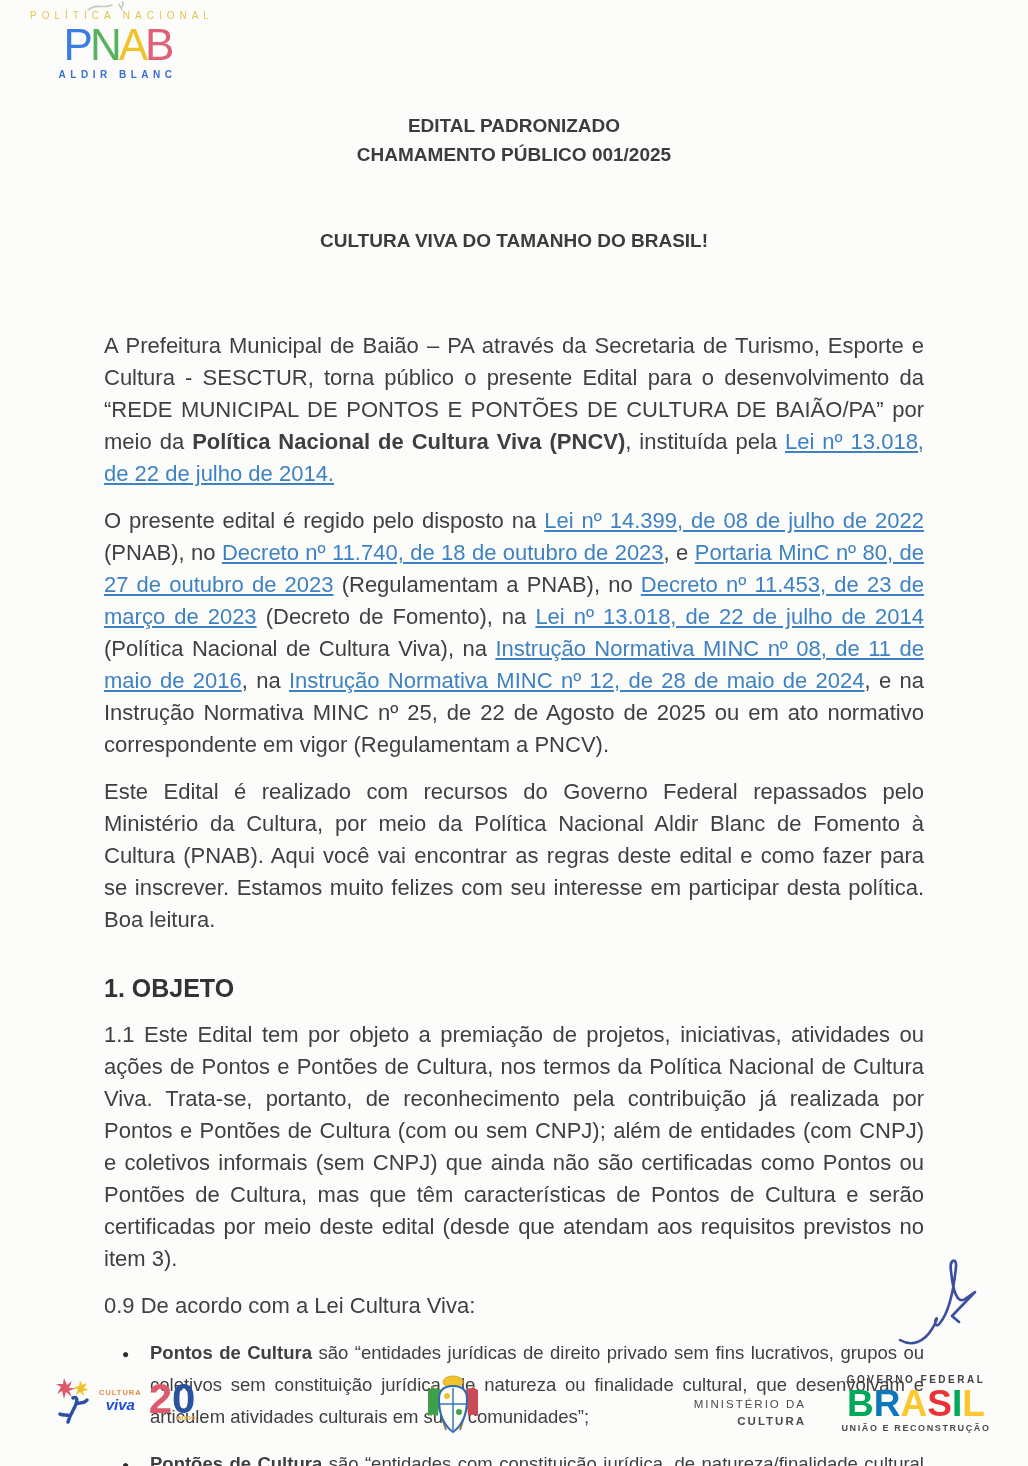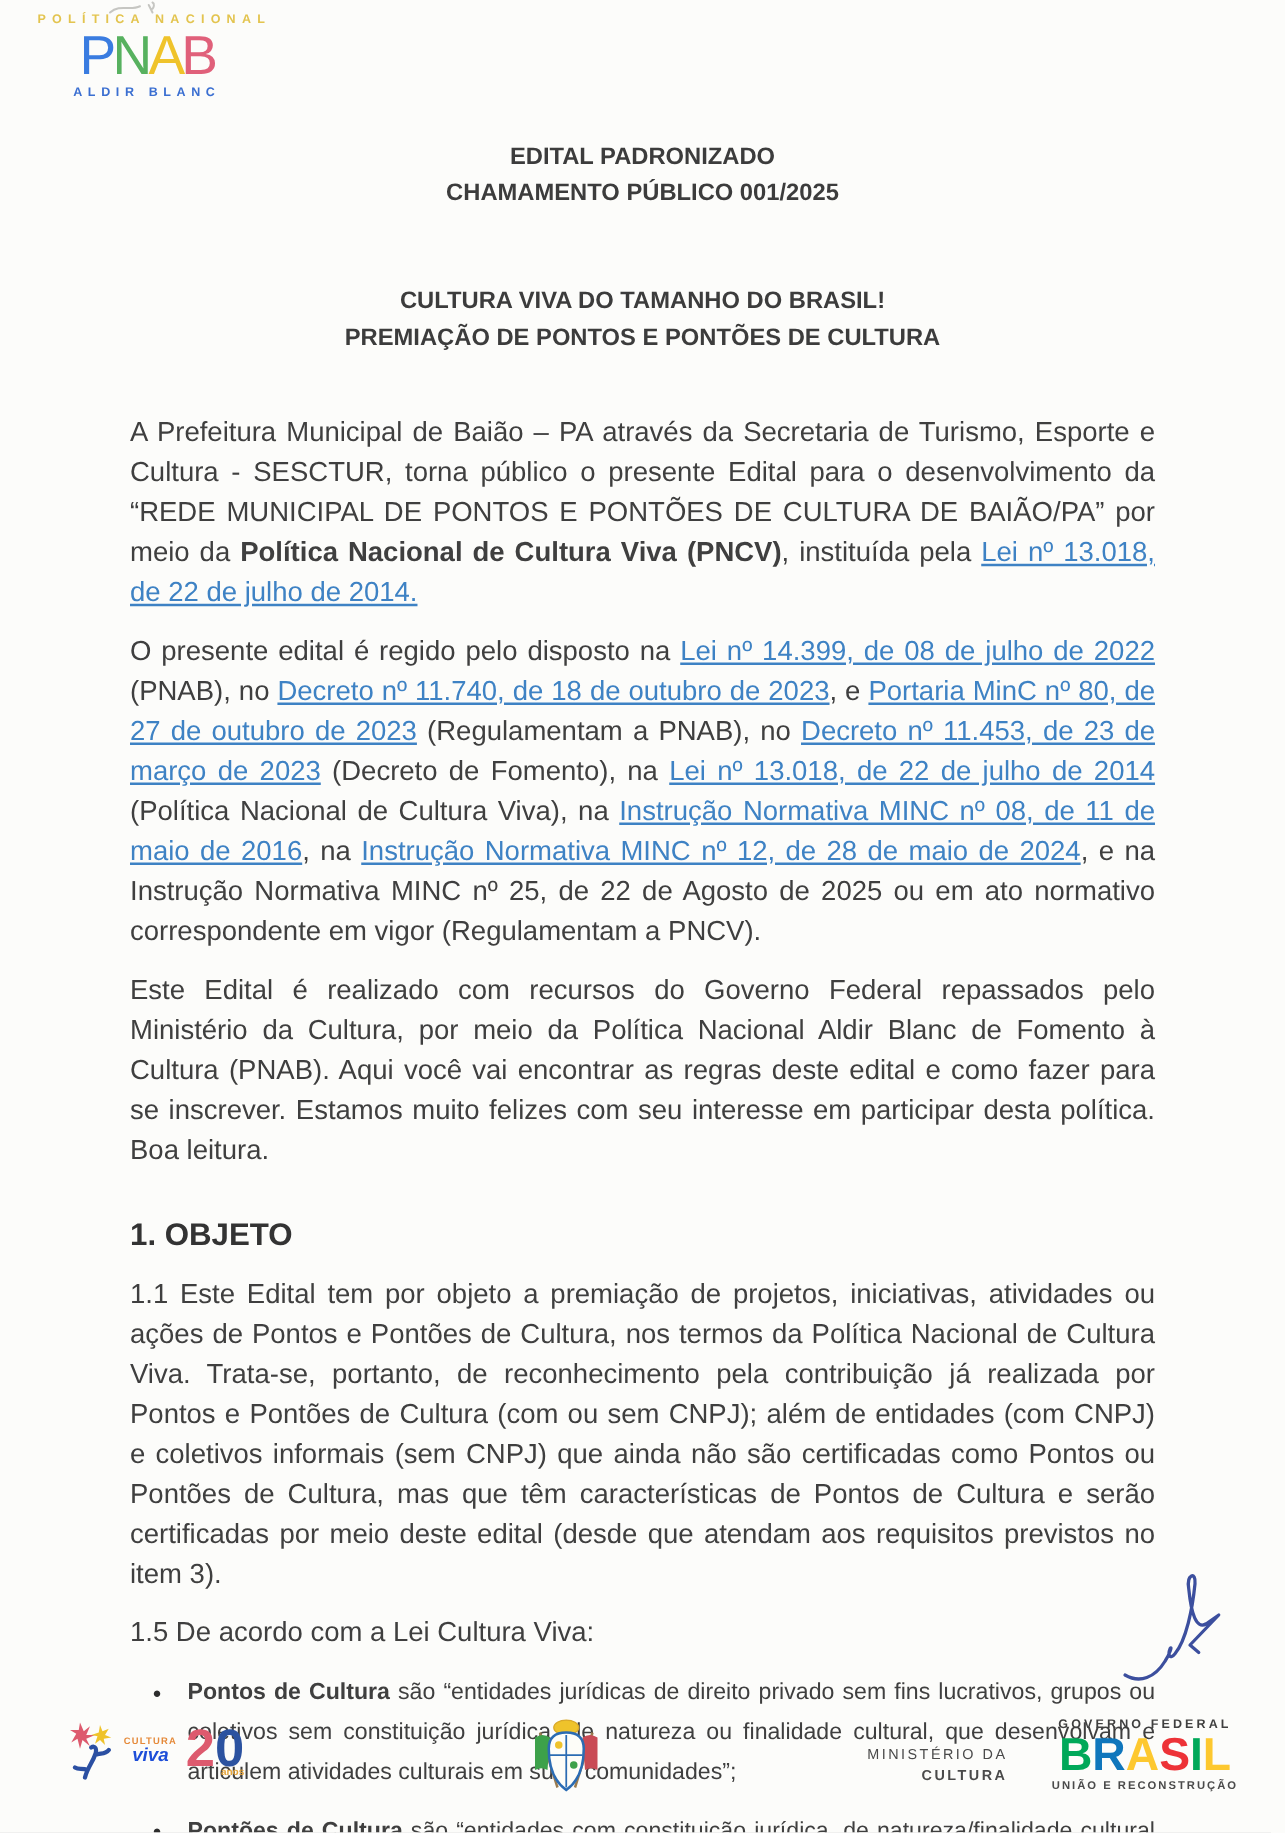--- a/index.html
+++ b/index.html
@@ -3,21 +3,21 @@
 <meta charset="utf-8">
 <style>
   html,body{margin:0;padding:0;background:#e8e8e6;}
   .page{
     position:relative;width:1028px;height:1466px;margin:0 auto;
     background:#fcfcfa;overflow:hidden;
     font-family:"Liberation Sans",sans-serif;color:#3f3f3f;
   }
   
   .pnab{position:absolute;left:30px;top:10px;width:175px;text-align:center;}
-  .pnab-top{font-size:10px;font-weight:bold;letter-spacing:5px;color:#e3c44f;white-space:nowrap;}
+  .pnab-top{font-size:10px;font-weight:normal;letter-spacing:5px;color:#e3c44f;white-space:nowrap;}
   .pnab-word{font-size:44px;font-weight:400;letter-spacing:-3px;line-height:.98;margin-top:2px;}
   .pnab-bottom{font-size:10px;font-weight:bold;letter-spacing:4.5px;color:#3b6fd1;margin-top:3px;white-space:nowrap;}
   
   .titles{position:absolute;left:0;right:0;top:112px;text-align:center;
     font-size:19px;line-height:28.5px;color:#3c3c3c;}
   .titles .t-bold{font-weight:bold;}
   .subtitles{position:absolute;left:0;right:0;top:226px;text-align:center;
     font-size:19px;font-weight:bold;line-height:29.5px;color:#3c3c3c;}
   
   .bodytext{position:absolute;left:104px;width:820px;top:330px;}
@@ -67,30 +67,29 @@
     <div class="pnab-word"><span style="color: rgb(58, 124, 224);">P</span><span style="color: rgb(87, 177, 95);">N</span><span style="color: rgb(239, 195, 43);">A</span><span style="color: rgb(224, 96, 122);">B</span></div>
     <div class="pnab-bottom">ALDIR BLANC</div>
   </div>
 
   <div class="titles">
     <div class="t-bold">EDITAL PADRONIZADO</div>
     <div class="t-bold">CHAMAMENTO PÚBLICO 001/2025</div>
   </div>
   <div class="subtitles">
     <div>CULTURA VIVA DO TAMANHO DO BRASIL!</div>
-    <div>PREMIAÇÃO DE PONTOS E PONTÕES DE CULTURA</div>
   </div>
 
   <div class="bodytext">
     <p><span class="seg">A Prefeitura Municipal de Baião – PA através da Secretaria de Turismo, Esporte e Cultura - SESCTUR, torna público o presente Edital para o desenvolvimento da “REDE MUNICIPAL DE PONTOS E PONTÕES DE CULTURA DE BAIÃO/PA” por meio da </span><span class="seg-bold">Política Nacional de Cultura Viva (PNCV)</span><span class="seg">, instituída pela </span><a class="doc-link">Lei nº 13.018, de 22 de julho de 2014.</a></p>
     <p><span class="seg">O presente edital é regido pelo disposto na </span><a class="doc-link">Lei nº 14.399, de 08 de julho de 2022</a><span class="seg"> (PNAB), no </span><a class="doc-link">Decreto nº 11.740, de 18 de outubro de 2023</a><span class="seg">, e </span><a class="doc-link">Portaria MinC nº 80, de 27 de outubro de 2023</a><span class="seg"> (Regulamentam a PNAB), no </span><a class="doc-link">Decreto nº 11.453, de 23 de março de 2023</a><span class="seg"> (Decreto de Fomento), na </span><a class="doc-link">Lei nº 13.018, de 22 de julho de 2014</a><span class="seg"> (Política Nacional de Cultura Viva), na </span><a class="doc-link">Instrução Normativa MINC nº 08, de 11 de maio de 2016</a><span class="seg">, na </span><a class="doc-link">Instrução Normativa MINC nº 12, de 28 de maio de 2024</a><span class="seg">, e na Instrução Normativa MINC nº 25, de 22 de Agosto de 2025 ou em ato normativo correspondente em vigor (Regulamentam a PNCV).</span></p>
     <p><span class="seg">Este Edital é realizado com recursos do Governo Federal repassados pelo Ministério da Cultura, por meio da Política Nacional Aldir Blanc de Fomento à Cultura (PNAB). Aqui você vai encontrar as regras deste edital e como fazer para se inscrever. Estamos muito felizes com seu interesse em participar desta política. Boa leitura.</span></p>
     <div class="section-heading">1. OBJETO</div>
     <p><span class="seg">1.1 Este Edital tem por objeto a premiação de projetos, iniciativas, atividades ou ações de Pontos e Pontões de Cultura, nos termos da Política Nacional de Cultura Viva. Trata-se, portanto, de reconhecimento pela contribuição já realizada por Pontos e Pontões de Cultura (com ou sem CNPJ); além de entidades (com CNPJ) e coletivos informais (sem CNPJ) que ainda não são certificadas como Pontos ou Pontões de Cultura, mas que têm características de Pontos de Cultura e serão certificadas por meio deste edital (desde que atendam aos requisitos previstos no item 3).</span></p>
-    <p>1.5 De acordo com a Lei Cultura Viva:</p>
+    <p>0.9 De acordo com a Lei Cultura Viva:</p>
     <ul class="doc-bullets">
       <li><span class="seg-bold">Pontos de Cultura</span><span class="seg"> são “entidades jurídicas de direito privado sem fins lucrativos, grupos ou coletivos sem constituição jurídica, de natureza ou finalidade cultural, que desenvolvam e articulem atividades culturais em suas comunidades”;</span></li>
       <li><span class="seg-bold">Pontões de Cultura</span><span class="seg"> são “entidades com constituição jurídica, de natureza/finalidade cultural e/ou educativa, que desenvolvam, acompanhem e articulem atividades culturais, em parceria com as redes regionais, identitárias e temáticas de pontos de</span></li>
     </ul>
   </div>
 
   <svg class="signature" width="96" height="104" viewBox="0 0 96 104">
     <path d="M4,86 C16,93 28,88 36,75 C40,69 42,62 40,65 C38,70 40,74 44,69 C53,58 58,33 60,13 C61,3 53,5 55,17 C57,37 61,50 69,45 L79,38 L56,62 L63,68" fill="none" stroke="#3c4f9e" stroke-width="2.6" stroke-linecap="round" stroke-linejoin="round"></path>
   </svg>
 

